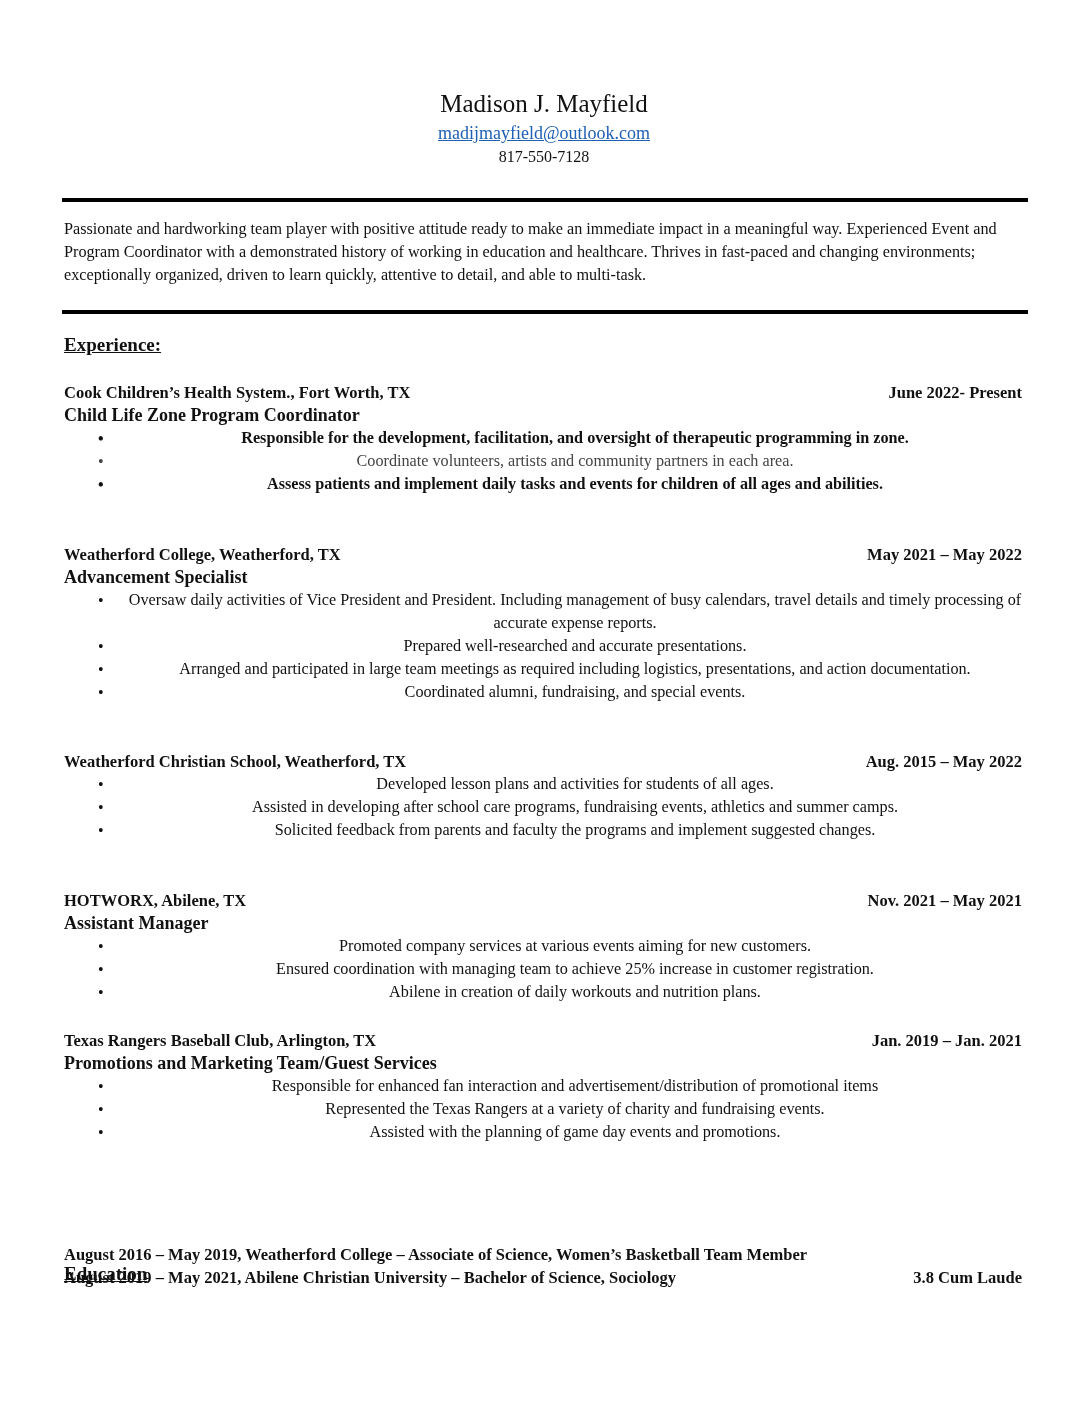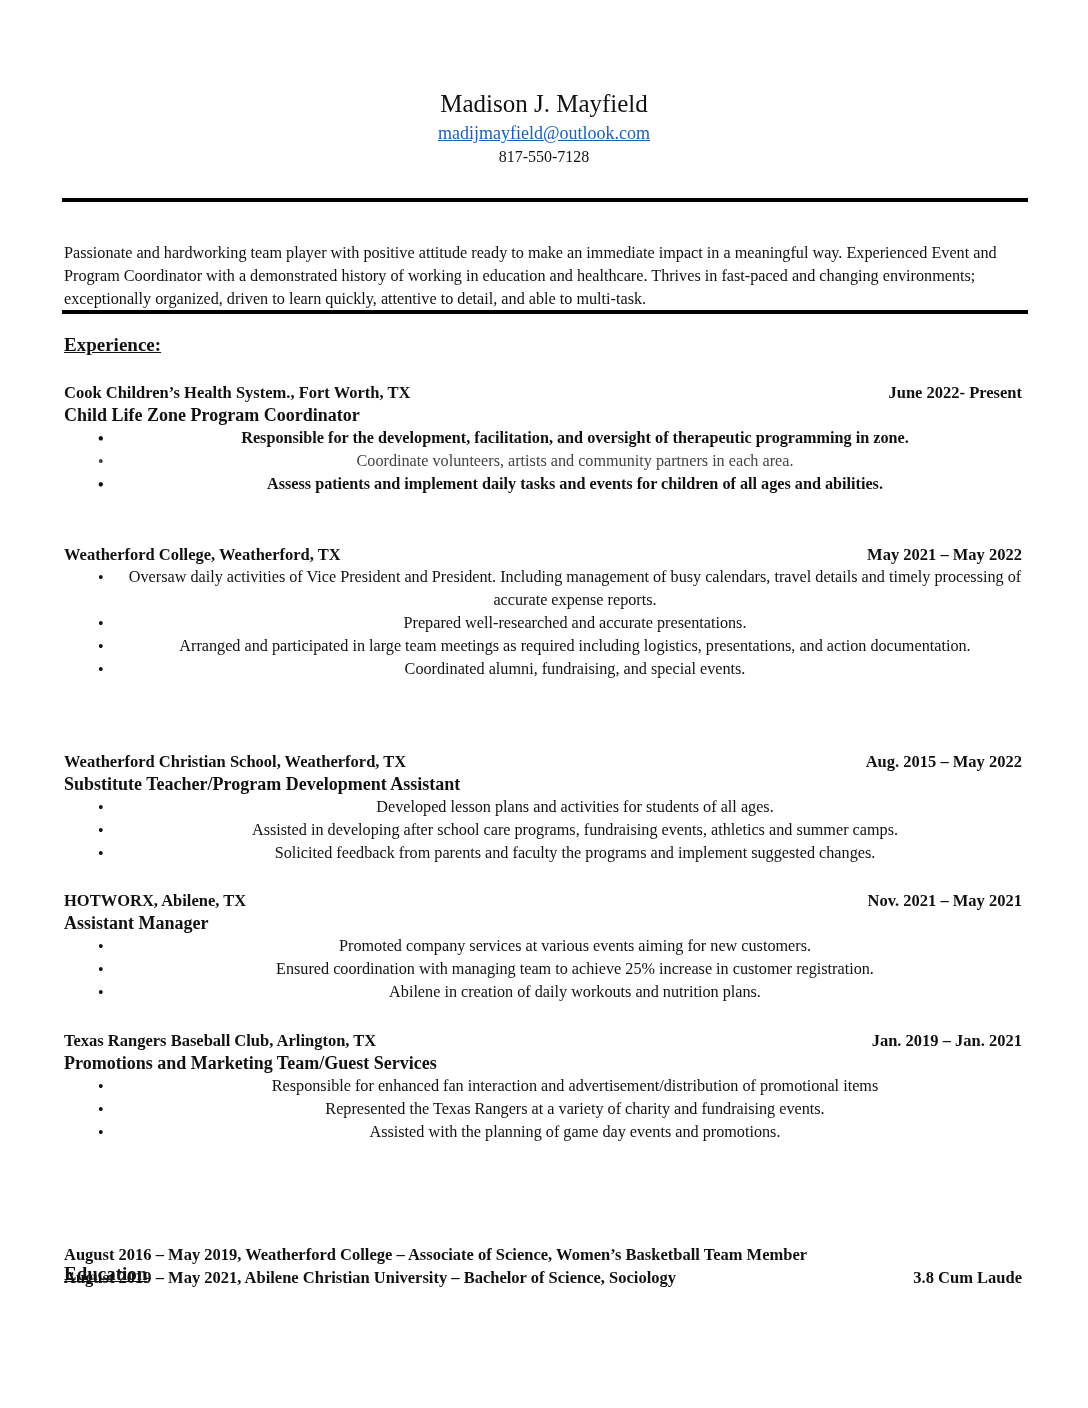--- a/index.html
+++ b/index.html
@@ -5,21 +5,21 @@
   html, body { margin: 0; padding: 0; background: #ffffff; }
   body { width: 1088px; height: 1408px; position: relative; overflow: hidden;
          font-family: "DejaVu Serif", "Liberation Serif", serif; color: #111; }
   .page { position: absolute; left: 0; top: 0; width: 1088px; height: 1408px; }
   .abs { position: absolute; white-space: nowrap; }
   .name { left: 0; width: 1088px; text-align: center; top: 90px; font-size: 25px; font-family: "Liberation Serif", serif; color: #111; }
   .email { left: 0; width: 1088px; text-align: center; top: 122px; font-size: 18px; }
   .email a { color: #1f5fb4; text-decoration: underline; font-family: "Liberation Serif", serif; }
   .phone { left: 0; width: 1088px; text-align: center; top: 148px; font-size: 16px; font-family: "Liberation Serif", serif; }
   .rule { position: absolute; left: 62px; width: 966px; height: 4px; background: #000; }
-  .summary { position: absolute; left: 64px; top: 218px; width: 960px; font-size: 16.2px; line-height: 23px; font-family: "Liberation Serif", serif; color: #111; margin-top: 24px; }
+  .summary { position: absolute; left: 64px; top: 218px; width: 960px; font-size: 16.2px; line-height: 23px; font-family: "Liberation Serif", serif; color: #111; }
   .section-title { font-weight: bold; text-decoration: underline; font-size: 19px; font-family: "Liberation Serif", serif; }
   .job { position: absolute; left: 64px; width: 958px; }
   .job-head { display: flex; justify-content: space-between; font-weight: bold; font-size: 16.5px; line-height: 23px; font-family: "Liberation Serif", serif; }
   .job-title { font-weight: bold; font-size: 18px; line-height: 23px; font-family: "Liberation Serif", serif; }
   ul.bullets { list-style: none; margin: 0; padding: 0; text-align: center; }
   ul.bullets li { position: relative; padding-left: 64px; font-size: 16.2px; line-height: 23px; font-family: "Liberation Serif", serif; }
   ul.bullets li::before { content: "\2022"; position: absolute; left: 34px; top: 0; font-size: 16px; }
   li.light { color: #444; }
   .edu { position: absolute; left: 64px; width: 958px; font-family: "Liberation Serif", serif; }
   .edu-line { display: flex; justify-content: space-between; font-weight: bold; font-size: 16.5px; line-height: 23px; }
@@ -54,34 +54,34 @@
       <li class="light">Coordinate volunteers, artists and community partners in each area.</li>
       <li style="font-weight:bold;">Assess patients and implement daily tasks and events for children of all ages and abilities.</li>
     </ul>
   </div>
 
   <div class="job" style="top:543px;">
     <div class="job-head">
       <span>Weatherford College, Weatherford, TX</span>
       <span>May 2021 – May 2022</span>
     </div>
+    <div class="job-title">Advancement Specialist</div>
     <ul class="bullets" style="white-space: normal;">
       <li style="white-space:normal;">Oversaw daily activities of Vice President and President. Including management of busy calendars, travel details and timely processing of accurate expense reports.</li>
       <li>Prepared well-researched and accurate presentations.</li>
       <li style="white-space:normal;">Arranged and participated in large team meetings as required including logistics, presentations, and action documentation.</li>
       <li>Coordinated alumni, fundraising, and special events.</li>
     </ul>
   </div>
 
   <div class="job" style="top:750px;">
     <div class="job-head">
       <span>Weatherford Christian School, Weatherford, TX</span>
       <span>Aug. 2015 – May 2022</span>
     </div>
-    <div class="job-title">Substitute Teacher/Program Development Assistant</div>
     <ul class="bullets">
       <li>Developed lesson plans and activities for students of all ages.</li>
       <li>Assisted in developing after school care programs, fundraising events, athletics and summer camps.</li>
       <li>Solicited feedback from parents and faculty the programs and implement suggested changes.</li>
     </ul>
   </div>
 
   <div class="job" style="top:889px;">
     <div class="job-head">
       <span>HOTWORX, Abilene, TX</span>

